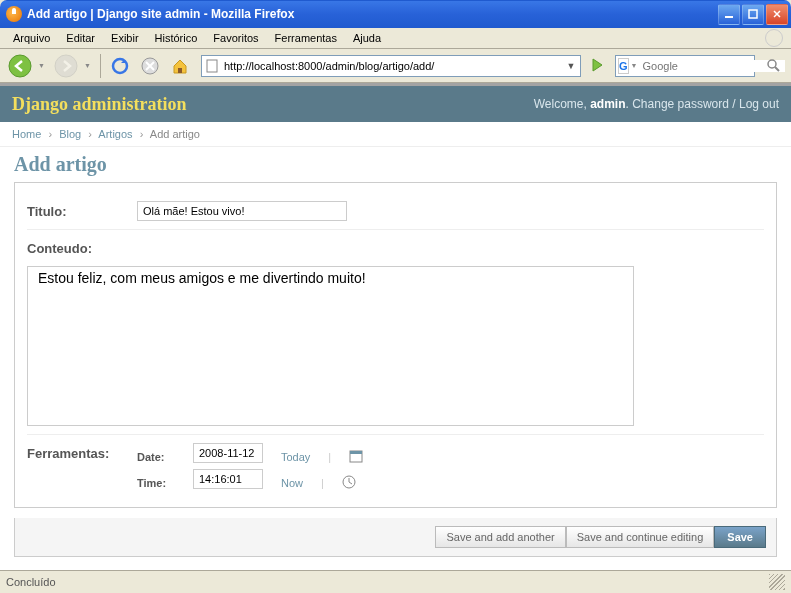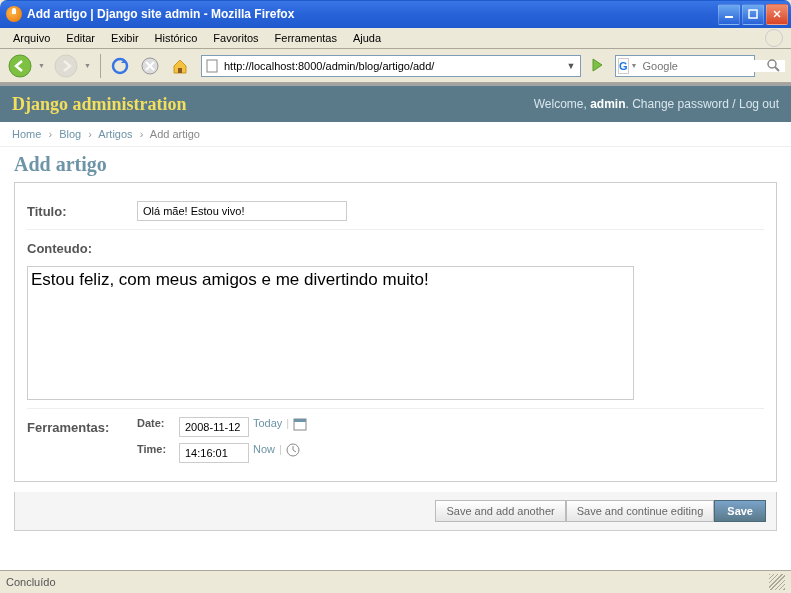--- a/index.html
+++ b/index.html
@@ -52,24 +52,24 @@
 
 .module-wrap { padding: 6px 14px 14px 14px; }
 .page-title { font-family: Georgia, serif; font-size: 20px; color: #6d94a7; font-weight: bold; margin-bottom: 6px; }
 
 .fieldset { border: 1px solid #ccc; padding: 10px 12px; }
 .form-row { display: flex; align-items: flex-start; padding: 8px 0; border-bottom: 1px solid #eee; }
 .form-row:last-child { border-bottom: none; }
 .form-row label { width: 110px; font-weight: bold; color: #555; font-size: 13px; padding-top: 3px; }
 .vinput { border: 1px solid #ccc; padding: 3px 5px; font-size: 11px; }
 .vinput.title { width: 210px; }
-.vtextarea { width: 607px; height: 134px; border: 1px solid #ccc; padding: 3px 3px; font-size: 17px; font-family: inherit; resize: none; }
+.vtextarea { width: 607px; height: 160px; border: 1px solid #ccc; padding: 3px 10px; font-size: 14px; font-family: inherit; resize: none; }
 
 .datetime-group { display: flex; flex-direction: column; gap: 6px; }
-.dt-row { display: flex; align-items: flex-start; gap: 4px; }
+.dt-row { display: flex; align-items: flex-end; gap: 18px; }
 .dt-label { font-weight: bold; color: #555; width: 38px; font-size: 11px; }
 .dt-input { border: 1px solid #ccc; padding: 3px 5px; font-size: 11px; width: 70px; }
 .dt-link { color: #6d94a7; font-size: 11px; cursor: pointer; }
 .dt-bar { color: #ccc; }
 .dt-icon { width: 14px; height: 14px; }
 
 .submit-row { margin-top: 10px; background: #f5f5f5; border: 1px solid #ccc; border-top: none; padding: 8px 10px; display: flex; justify-content: flex-end; }
 .btn-grey { background: linear-gradient(to bottom, #fff, #e6e6e6); border: 1px solid #bbb; padding: 4px 10px; font-size: 11px; cursor: pointer; color: #666; }
 .btn-blue { background: linear-gradient(to bottom, #7aa3c9, #5a7a8a); border: 1px solid #4a6a7a; padding: 4px 12px; font-size: 11px; font-weight: bold; color: #fff; cursor: pointer; }
 

